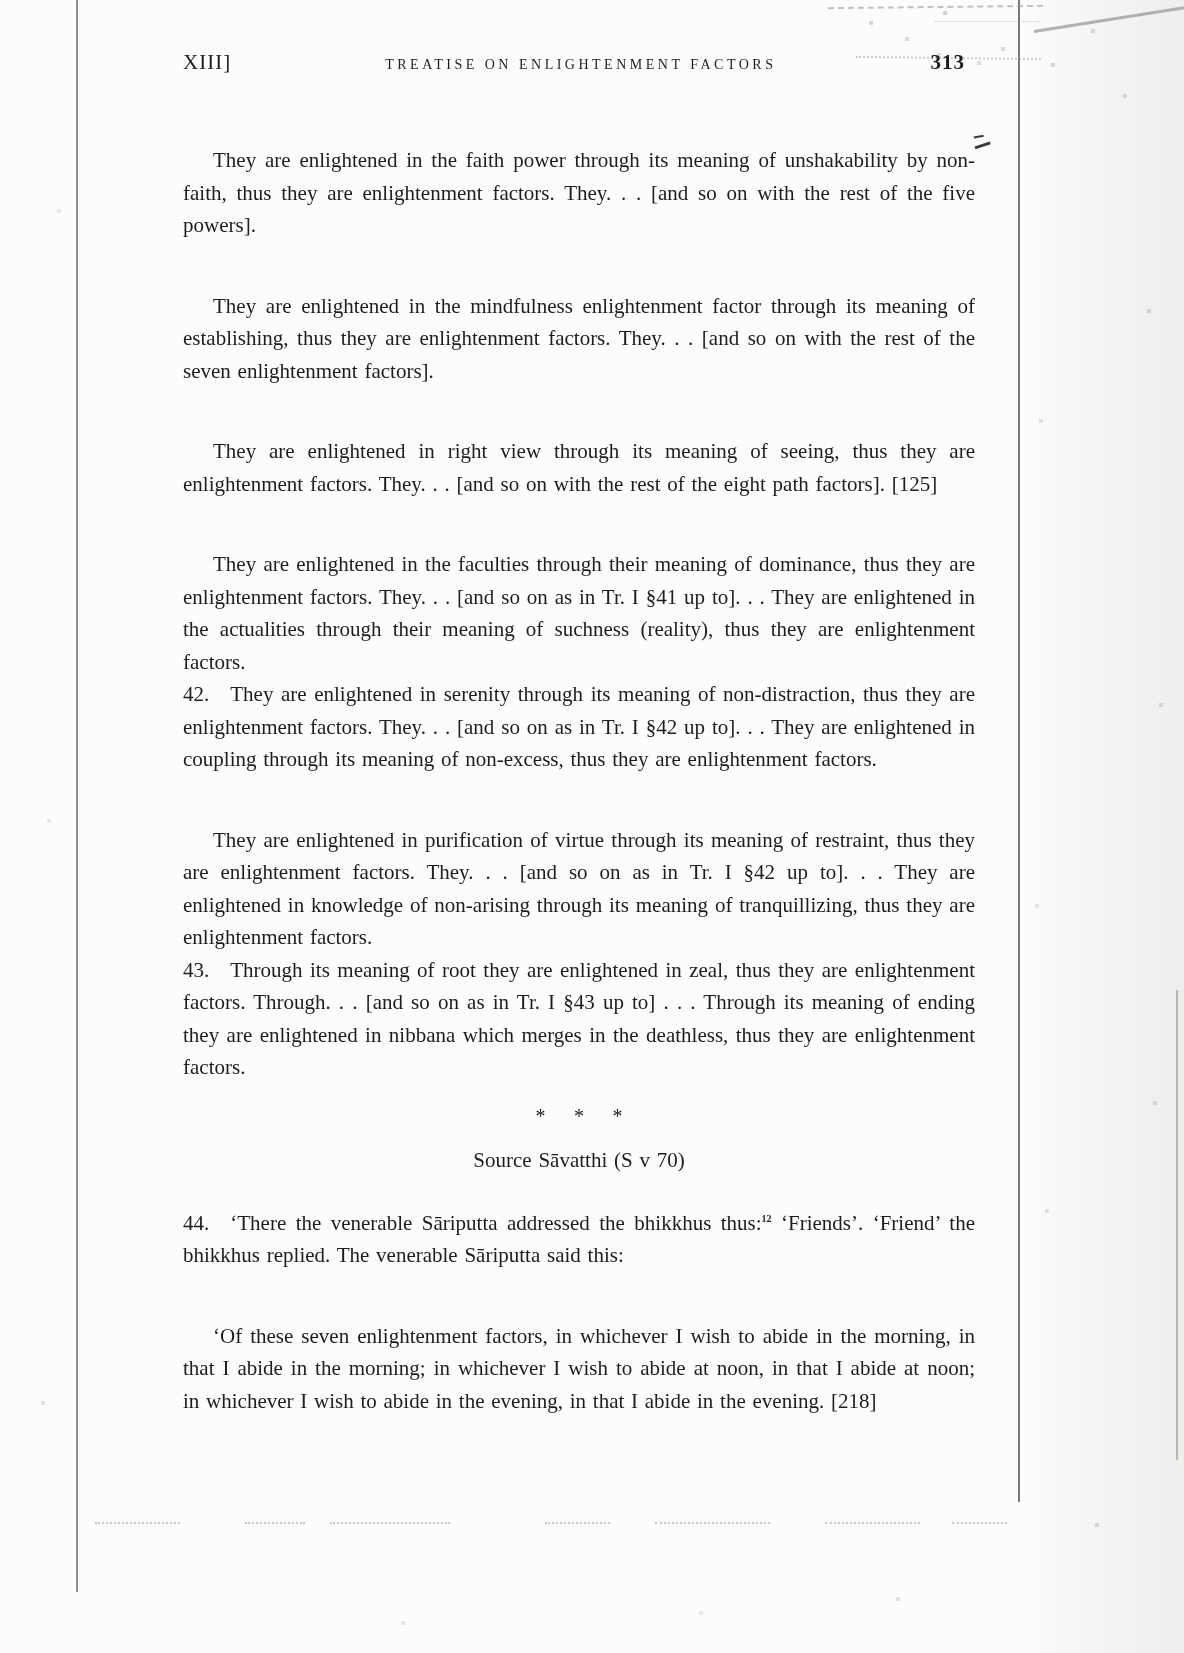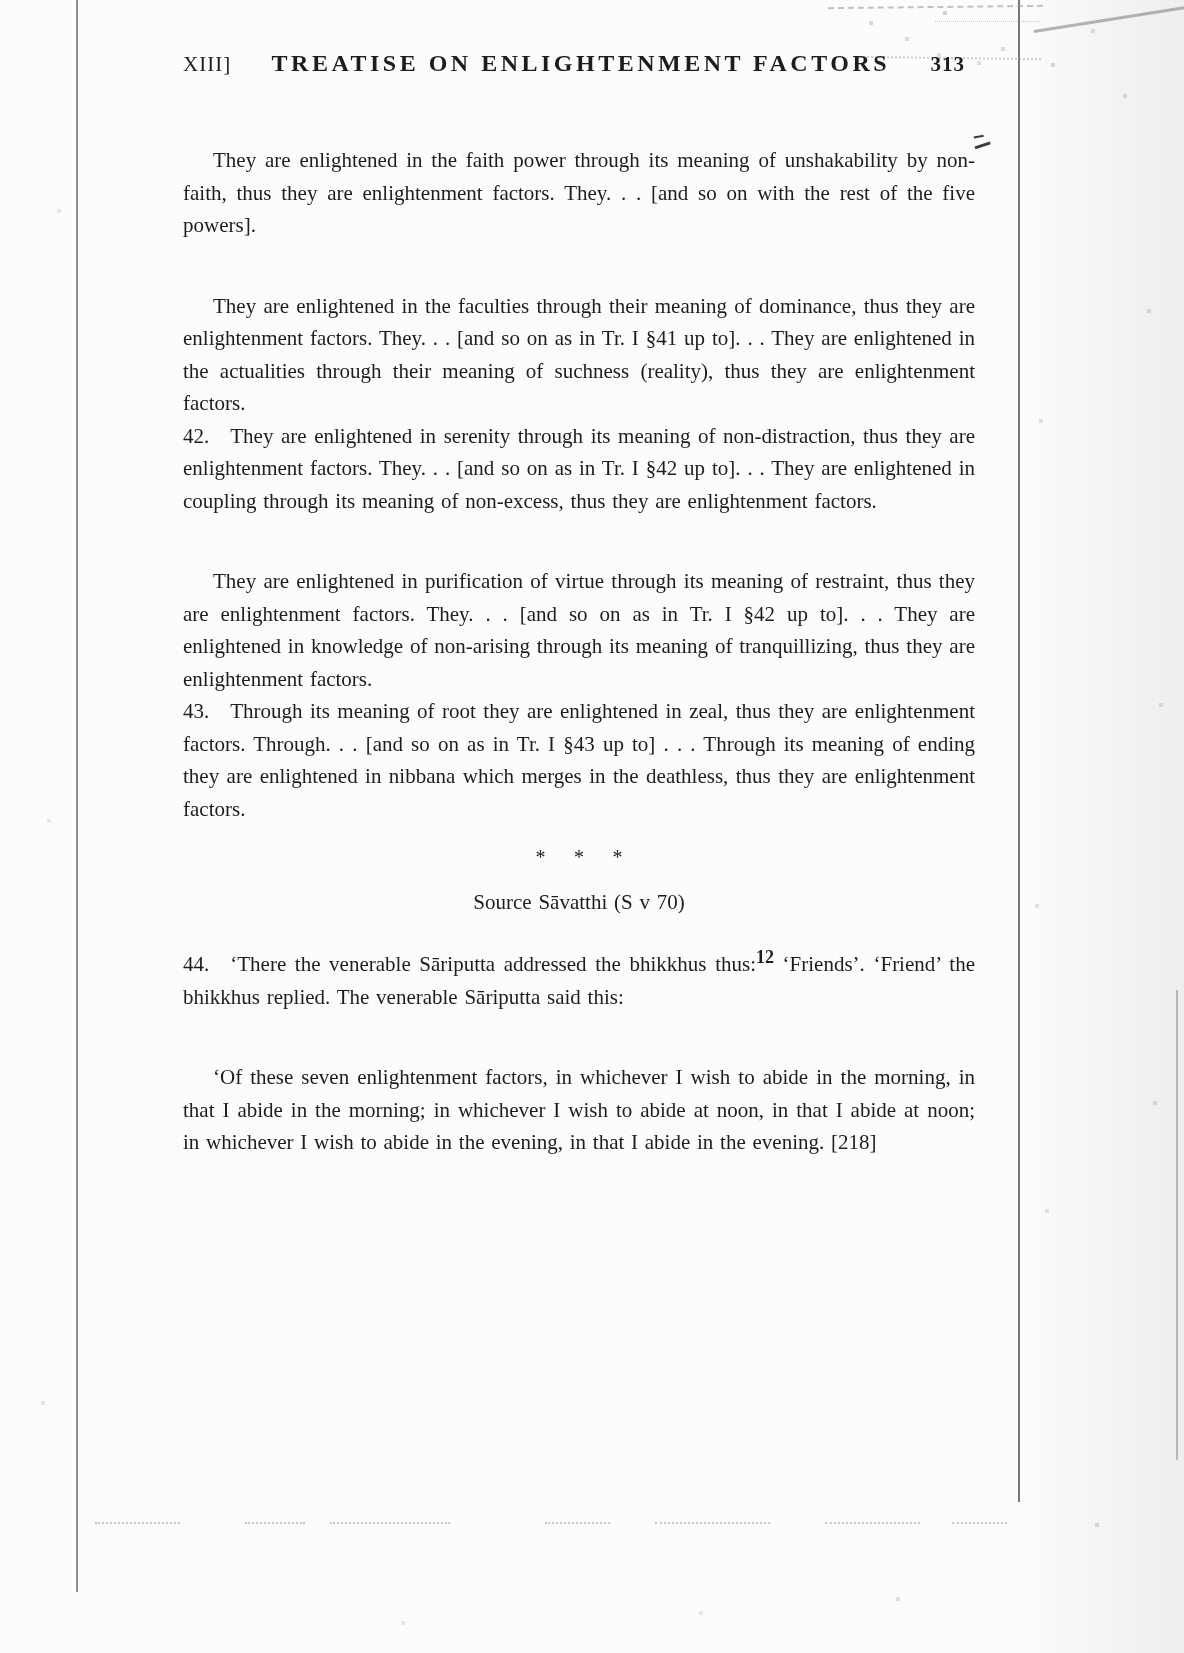--- a/index.html
+++ b/index.html
@@ -16,32 +16,32 @@
     background: linear-gradient(90deg, #fcfcfb 0%, #fcfcfb 86%, #f4f4f2 93%, #eeeeec 100%);
     overflow: hidden;
   }
 
   
   .page-header {
     position: absolute; top: 50px; left: 183px; width: 782px;
     display: flex; justify-content: space-between; align-items: baseline;
   }
   .chapter { font-size: 21px; letter-spacing: 1px; }
-  .running-title { font-size: 24px; font-weight: 700; letter-spacing: 3.5px; }
+  .running-title { font-size: 14px; font-weight: 400; letter-spacing: 3.5px; }
   .page-number { font-size: 21px; font-weight: 600; letter-spacing: 1px; font-family: Liberation Serif, serif; }
 
   
   .textblock {
     position: absolute; top: 96px; left: 183px; width: 792px;
     font-size: 21px; line-height: 32.5px;
     text-align: justify; word-spacing: 1.5px;
   }
   .textblock p { margin: 0; }
   p.indent { text-indent: 30px; margin-top: 48px; }
-  sup.fn { font-size: 18px; vertical-align: super; line-height: 0; font-weight: bold; }
+  sup.fn { font-size: 10px; vertical-align: super; line-height: 0; font-weight: bold; }
   .separator { text-align: center; letter-spacing: 11px; font-size: 20px; padding: 16px 0 12px; text-indent: 11px; }
   .source-heading { text-align: center; font-size: 21px; margin: 0 0 30px; }
 
   
   .scan-edge-left  { position: absolute; left: 76px;  top: 0; width: 2px; height: 1592px; background: #6b6b6b; opacity: .75; }
   .scan-edge-right { position: absolute; left: 1018px; top: 0; width: 2px; height: 1502px; background: #555; opacity: .8; }
   .right-outer-line { position: absolute; left: 1176px; top: 990px; width: 2px; height: 470px; background: #b7b7b4; }
   .noise { position: absolute; opacity: .6; height: 0; }
   .n1 { top: 6px;  left: 828px; width: 215px; border-top: 2px dashed #9b9b9b; transform: rotate(-0.6deg); }
   .n2 { top: 21px; left: 935px; width: 105px; border-top: 1px dotted #a8a8a8; }
@@ -93,20 +93,22 @@
   <div class="speckles"></div>
 
   <header class="page-header">
     <span class="chapter">XIII]</span>
     <span class="running-title">TREATISE ON ENLIGHTENMENT FACTORS</span>
     <span class="page-number">313</span>
   </header>
 
   <main class="textblock">
     <p class="indent">They are enlightened in the faith power through its meaning of unshakability by non-faith, thus they are enlightenment factors. They. . . [and so on with the rest of the five powers].</p>
+    <p class="indent">They are enlightened in the mindfulness enlightenment factor through its meaning of establishing, thus they are enlightenment factors. They. . . [and so on with the rest of the seven enlightenment factors].</p>
+    <p class="indent">They are enlightened in right view through its meaning of seeing, thus they are enlightenment factors. They. . . [and so on with the rest of the eight path factors]. [125]</p>
     <p class="indent">They are enlightened in the faculties through their meaning of dominance, thus they are enlightenment factors. They. . . [and so on as in Tr. I §41 up to]. . . They are enlightened in the actualities through their meaning of suchness (reality), thus they are enlightenment factors.</p>
     <p>42. They are enlightened in serenity through its meaning of non-distraction, thus they are enlightenment factors. They. . . [and so on as in Tr. I §42 up to]. . . They are enlightened in coupling through its meaning of non-excess, thus they are enlightenment factors.</p>
     <p class="indent">They are enlightened in purification of virtue through its meaning of restraint, thus they are enlightenment factors. They. . . [and so on as in Tr. I §42 up to]. . . They are enlightened in knowledge of non-arising through its meaning of tranquillizing, thus they are enlightenment factors.</p>
     <p>43. Through its meaning of root they are enlightened in zeal, thus they are enlightenment factors. Through. . . [and so on as in Tr. I §43 up to] . . . Through its meaning of ending they are enlightened in nibbana which merges in the deathless, thus they are enlightenment factors.</p>
 
     <div class="separator">* * *</div>
 
     <div class="source-heading">Source Sāvatthi (S v 70)</div>
 
     <p><span>44. ‘There the venerable Sāriputta addressed the bhikkhus thus:</span><sup class="fn">12</sup> <span>‘Friends’. ‘Friend’ the bhikkhus replied. The venerable Sāriputta said this:</span></p>

